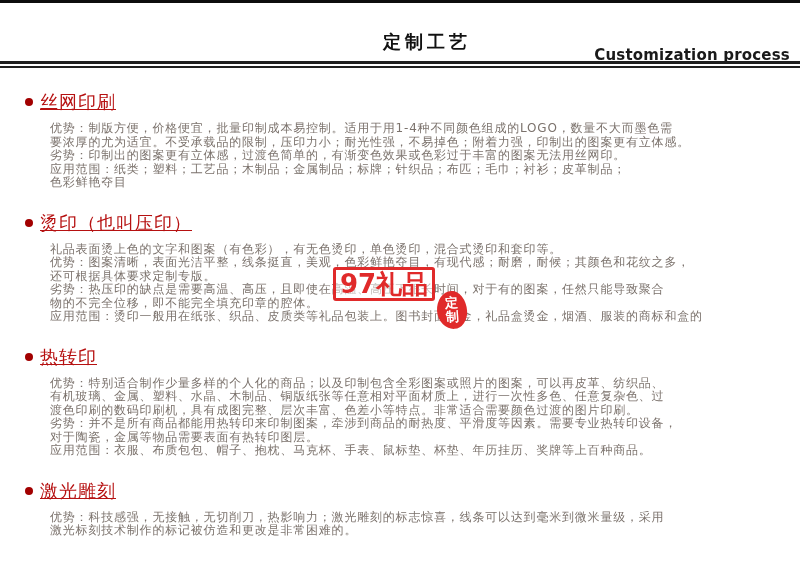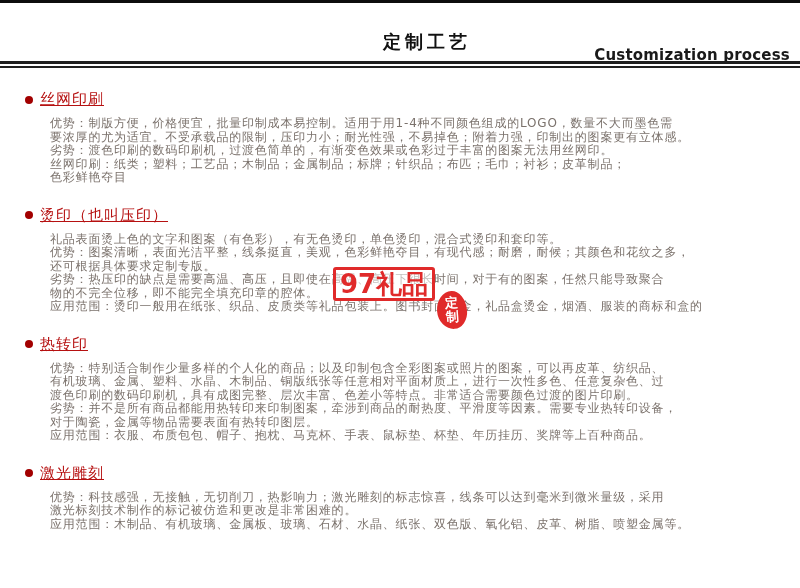--- a/index.html
+++ b/index.html
@@ -30,21 +30,21 @@
     background:#ffffff;box-sizing:content-box;
   }
   .content{position:absolute;top:90px;left:25px;width:765px;}
   .section{margin-bottom:21px;}
   .section-head{display:flex;align-items:center;}
   .bullet{
     width:8px;height:8px;border-radius:50%;
     background:var(--bullet-red);margin-right:7px;flex:0 0 auto;
   }
   .section-title{
-    color:var(--title-red);font-size:15px;letter-spacing:1px;
+    color:var(--title-red);font-size:18px;letter-spacing:1px;
     text-decoration:underline;
   }
   .section-lines{margin:8px 0 0 25px;}
   .body-line{
     font-size:12px;line-height:13.5px;color:var(--body-text);
     letter-spacing:0.8px;white-space:nowrap;
   }
   .wm-badge{
     position:absolute;left:333px;top:267px;width:96px;height:28px;
     border:3px solid var(--wm-red);border-radius:3px;
@@ -74,22 +74,22 @@
 
 <div class="content">
   <div class="section">
     <div class="section-head">
       <span class="bullet"></span>
       <span class="section-title">丝网印刷</span>
     </div>
     <div class="section-lines">
         <div class="body-line">优势：制版方便，价格便宜，批量印制成本易控制。适用于用1-4种不同颜色组成的LOGO，数量不大而墨色需</div>
         <div class="body-line">要浓厚的尤为适宜。不受承载品的限制，压印力小；耐光性强，不易掉色；附着力强，印制出的图案更有立体感。</div>
-        <div class="body-line">劣势：渡色印刷的数码印刷机，过渡色简单的，有渐变色效果或色彩过于丰富的图案无法用丝网印。</div>
-        <div class="body-line">丝网印刷：纸类；塑料；工艺品；木制品；金属制品；标牌；针织品；布匹；毛巾；衬衫；皮革制品；</div>
+        <div class="body-line">劣势：印制出的图案更有立体感，过渡色简单的，有渐变色效果或色彩过于丰富的图案无法用丝网印。</div>
+        <div class="body-line">应用范围：纸类；塑料；工艺品；木制品；金属制品；标牌；针织品；布匹；毛巾；衬衫；皮革制品；</div>
         <div class="body-line">色彩鲜艳夺目</div>
       </div>
   </div>
 
   <div class="section">
     <div class="section-head">
       <span class="bullet"></span>
       <span class="section-title">烫印（也叫压印）</span>
     </div>
     <div class="section-lines">
@@ -118,21 +118,20 @@
   </div>
 
   <div class="section">
     <div class="section-head">
       <span class="bullet"></span>
       <span class="section-title">激光雕刻</span>
     </div>
     <div class="section-lines">
         <div class="body-line">优势：科技感强，无接触，无切削刀，热影响力；激光雕刻的标志惊喜，线条可以达到毫米到微米量级，采用</div>
         <div class="body-line">激光标刻技术制作的标记被仿造和更改是非常困难的。</div>
-        <div class="body-line">应用范围：木制品、有机玻璃、金属板、玻璃、石材、水晶、纸张、双色版、氧化铝、皮革、树脂、喷塑金属等。</div>
       </div>
   </div>
 </div>
 
 <div class="wm-badge">97礼品</div>
 <div class="wm-seal">
   <span>定</span>
   <span>制</span>
 </div>
 

